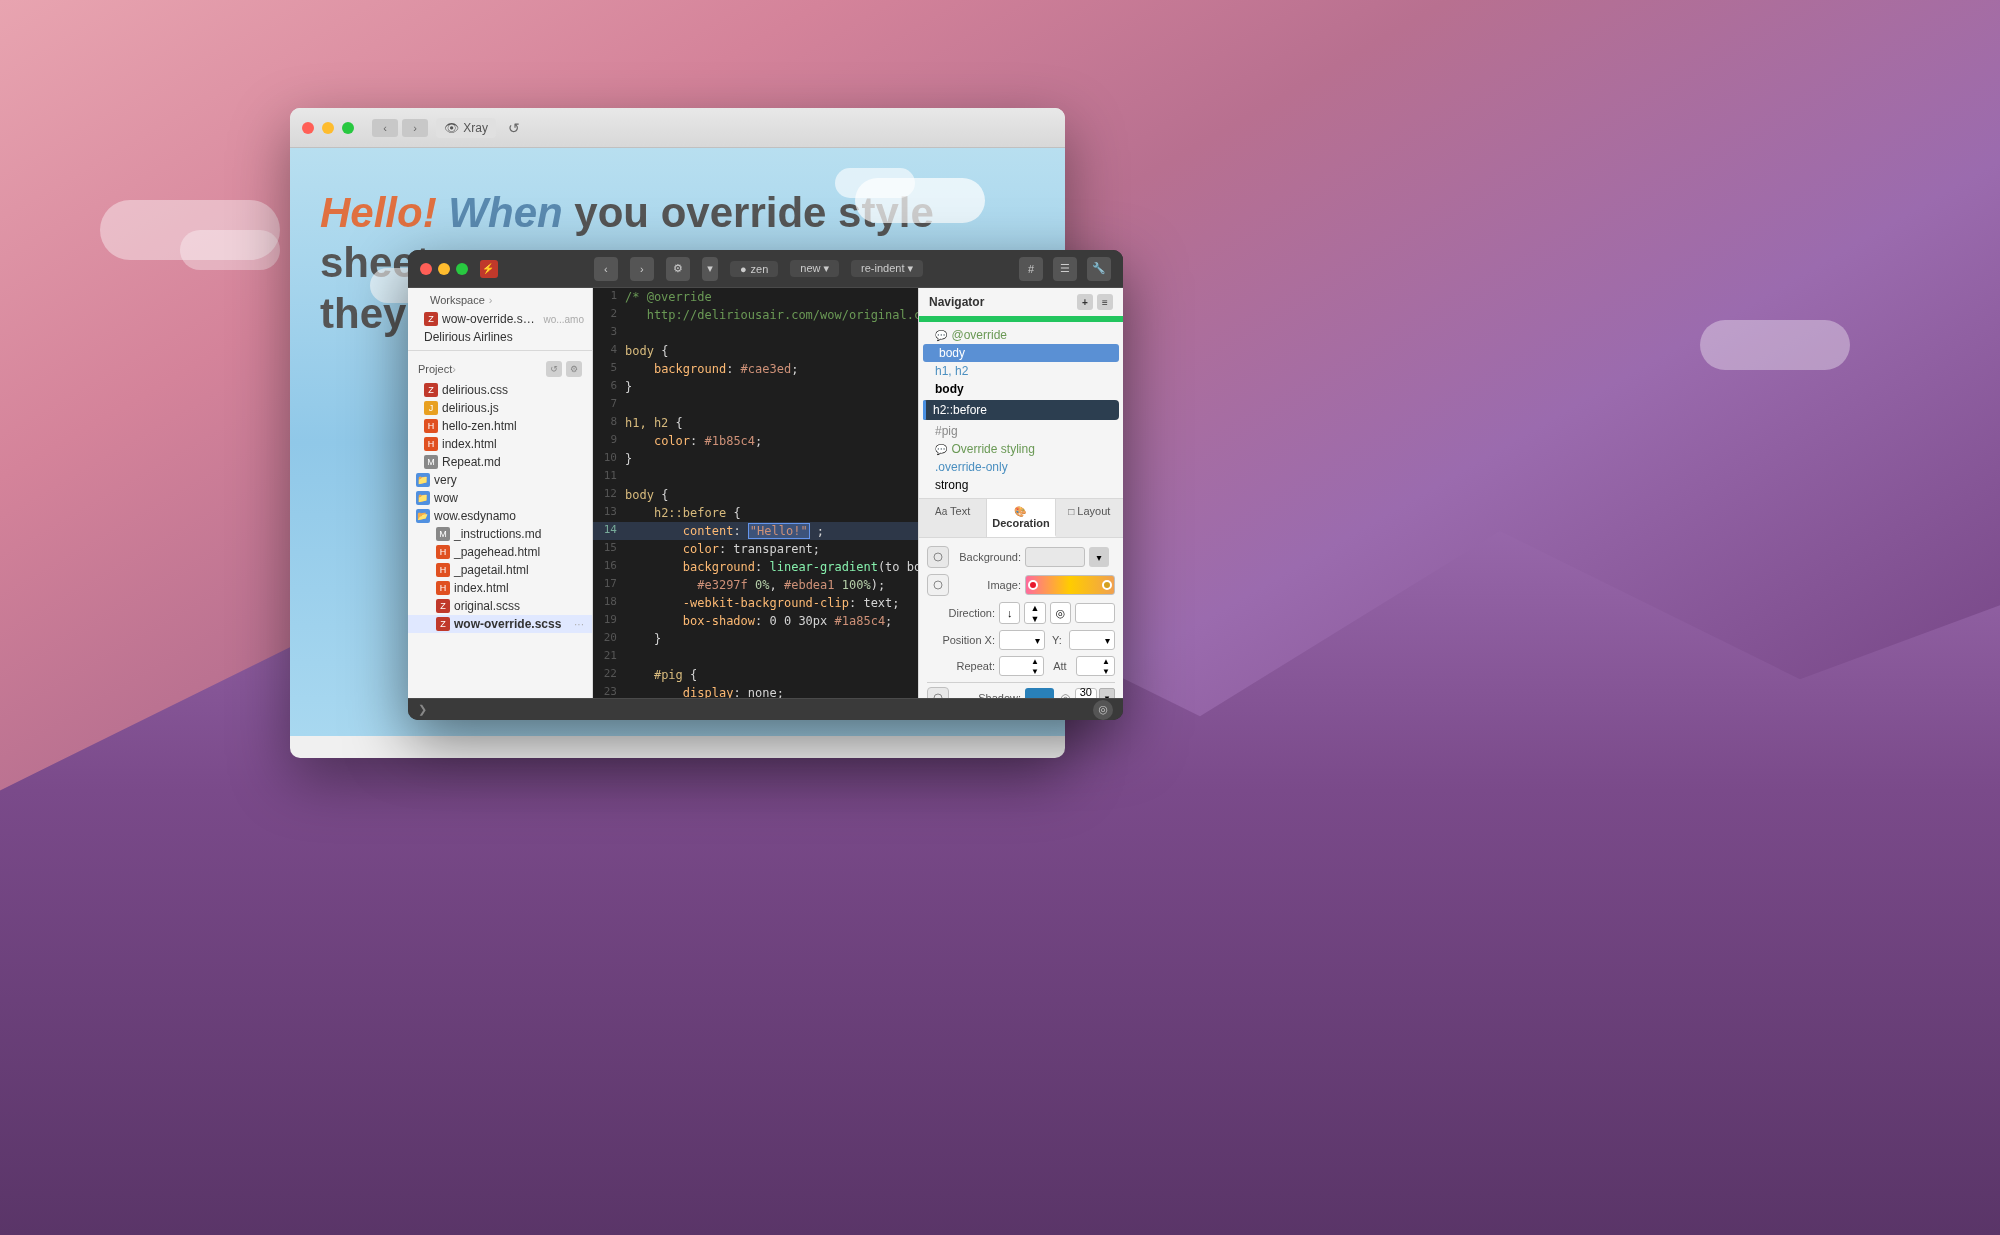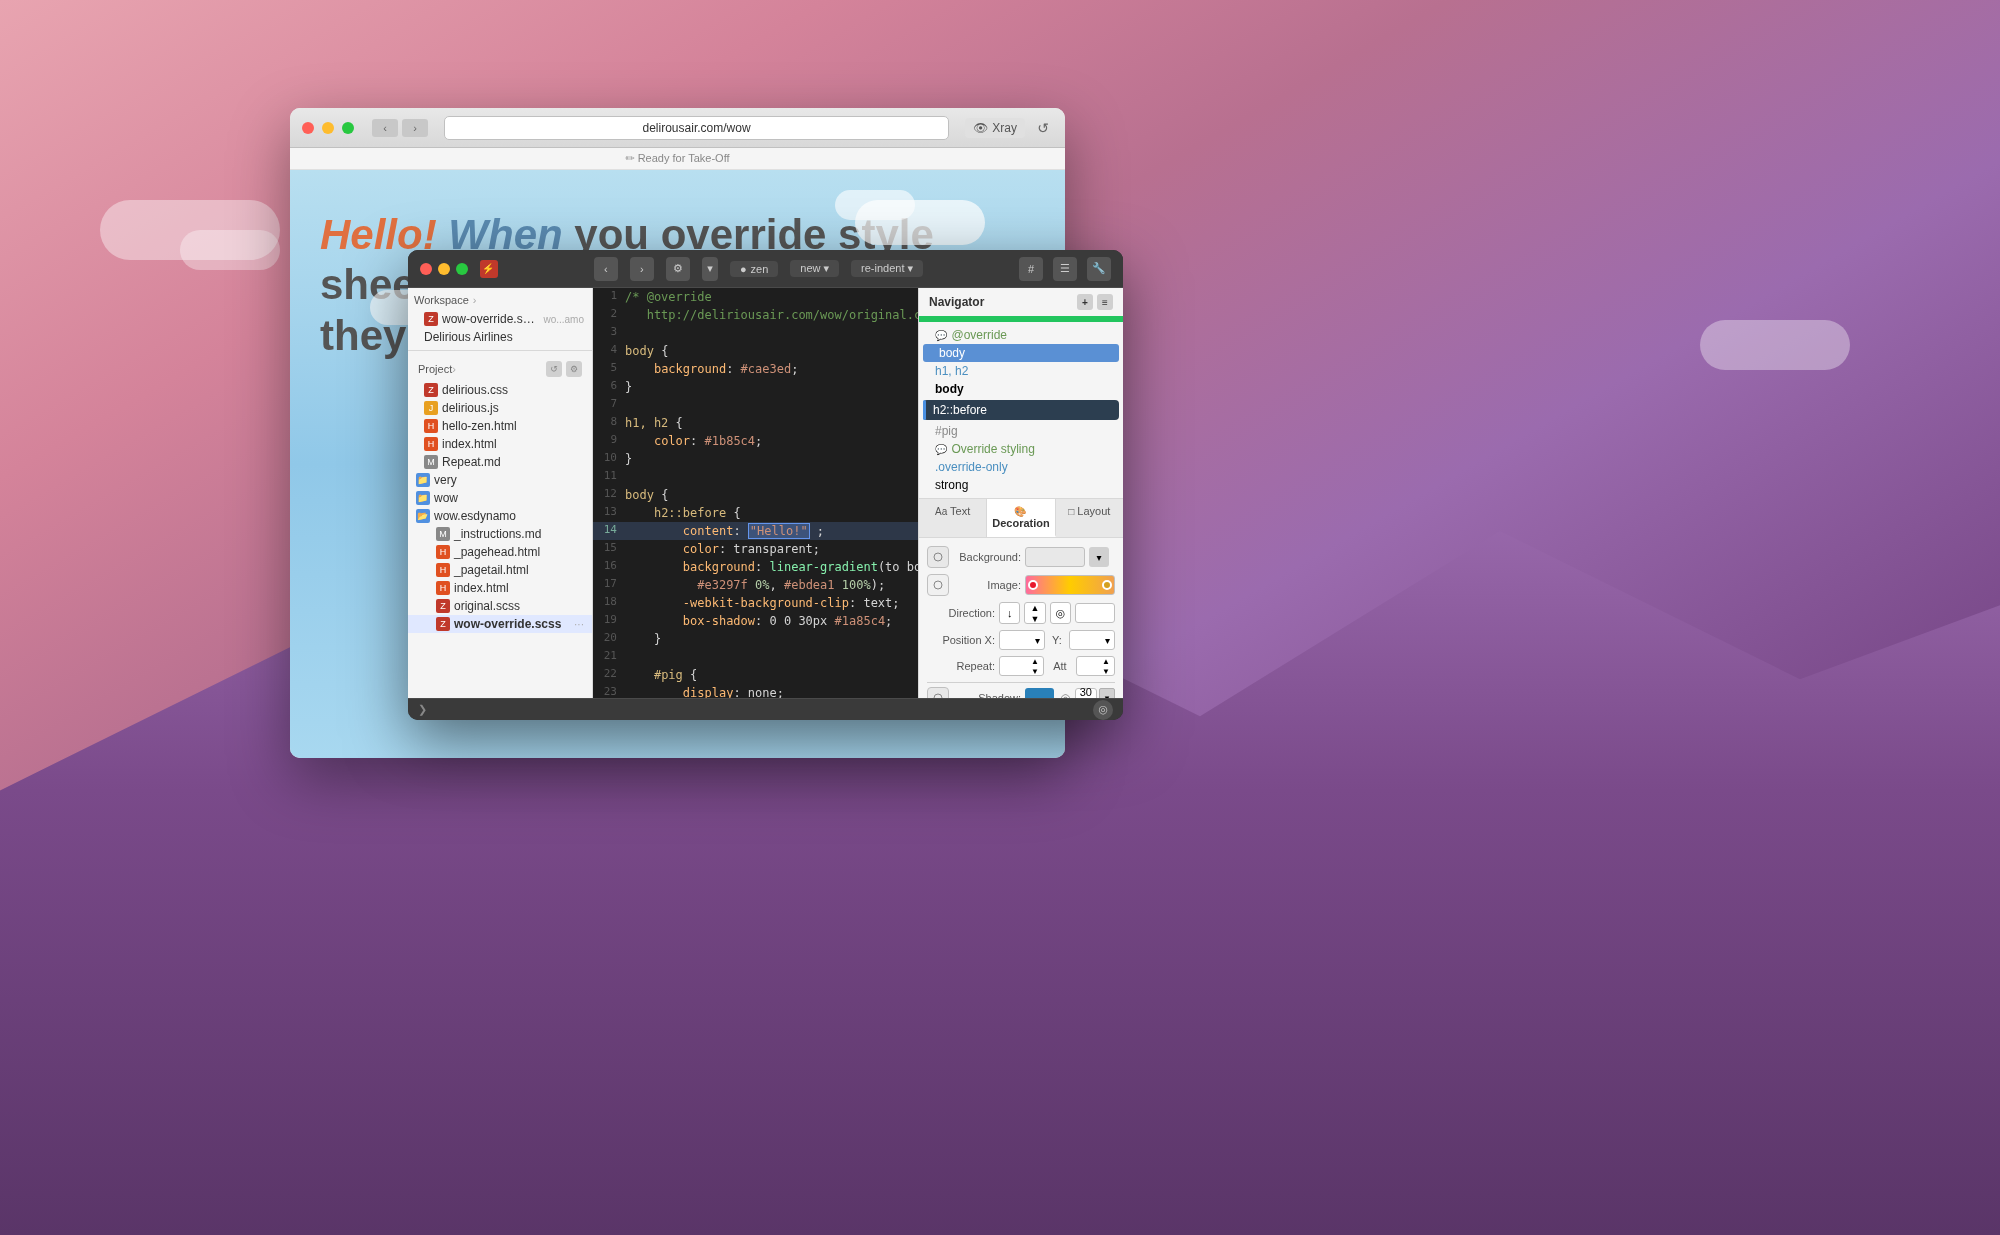--- a/index.html
+++ b/index.html
@@ -214,21 +214,21 @@
       width: 185px;
       background: #f5f5f5;
       border-right: 1px solid #d8d8d8;
       overflow-y: auto;
       flex-shrink: 0;
     }
 
     .sidebar-section-header {
       font-size: 11px;
       color: #888;
-      padding: 6px 6px 4px;
+      padding: 6px 22px 4px;
       display: flex;
       align-items: center;
       gap: 4px;
     }
 
     .sidebar-item {
       padding: 2px 8px 2px 16px;
       font-size: 12px;
       color: #333;
       display: flex;
@@ -538,31 +538,25 @@
 
 <div class="browser-window">
   <div class="browser-titlebar">
     <div class="browser-dot dot-red"></div>
     <div class="browser-dot dot-yellow"></div>
     <div class="browser-dot dot-green"></div>
     <div class="browser-nav-btns">
       <div class="browser-nav-btn">‹</div>
       <div class="browser-nav-btn">›</div>
     </div>
-    <div class="browser-address-bar">
-      <span>delirousair.com/wow</span>
-    </div>
     <div class="browser-xray-btn">
       <span>👁</span>
       <span>Xray</span>
     </div>
     <div class="browser-refresh-btn">↺</div>
-  </div>
-  <div class="browser-subtitle-bar">
-    <span>✏ Ready for Take-Off</span>
   </div>
   <div class="browser-content">
 
     <div style="position:absolute;top:30px;right:80px;width:130px;height:45px;background:rgba(255,255,255,0.7);border-radius:40px;"></div>
     <div style="position:absolute;top:20px;right:150px;width:80px;height:30px;background:rgba(255,255,255,0.6);border-radius:30px;"></div>
     <div style="position:absolute;top:120px;left:80px;width:90px;height:35px;background:rgba(255,255,255,0.6);border-radius:30px;"></div>
     <div class="browser-content-text">
       <span class="hello">Hello!</span>
       <span style="color:#5a8ab0;font-style:italic;"> When</span>
       <span style="color:#555;"> you override style sheets,</span>

